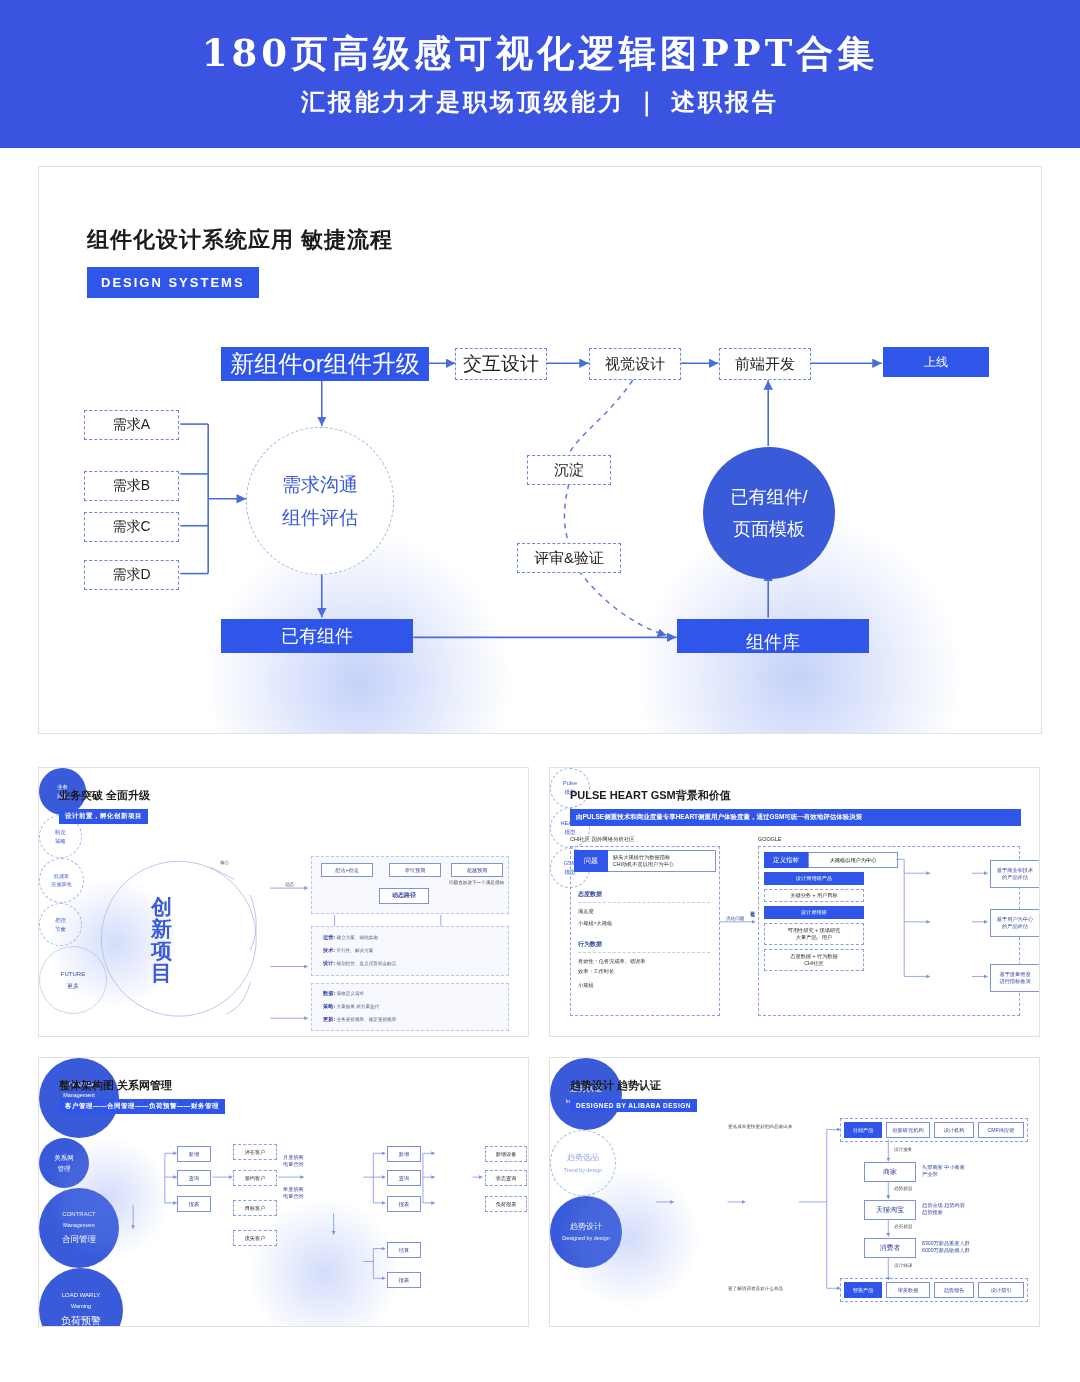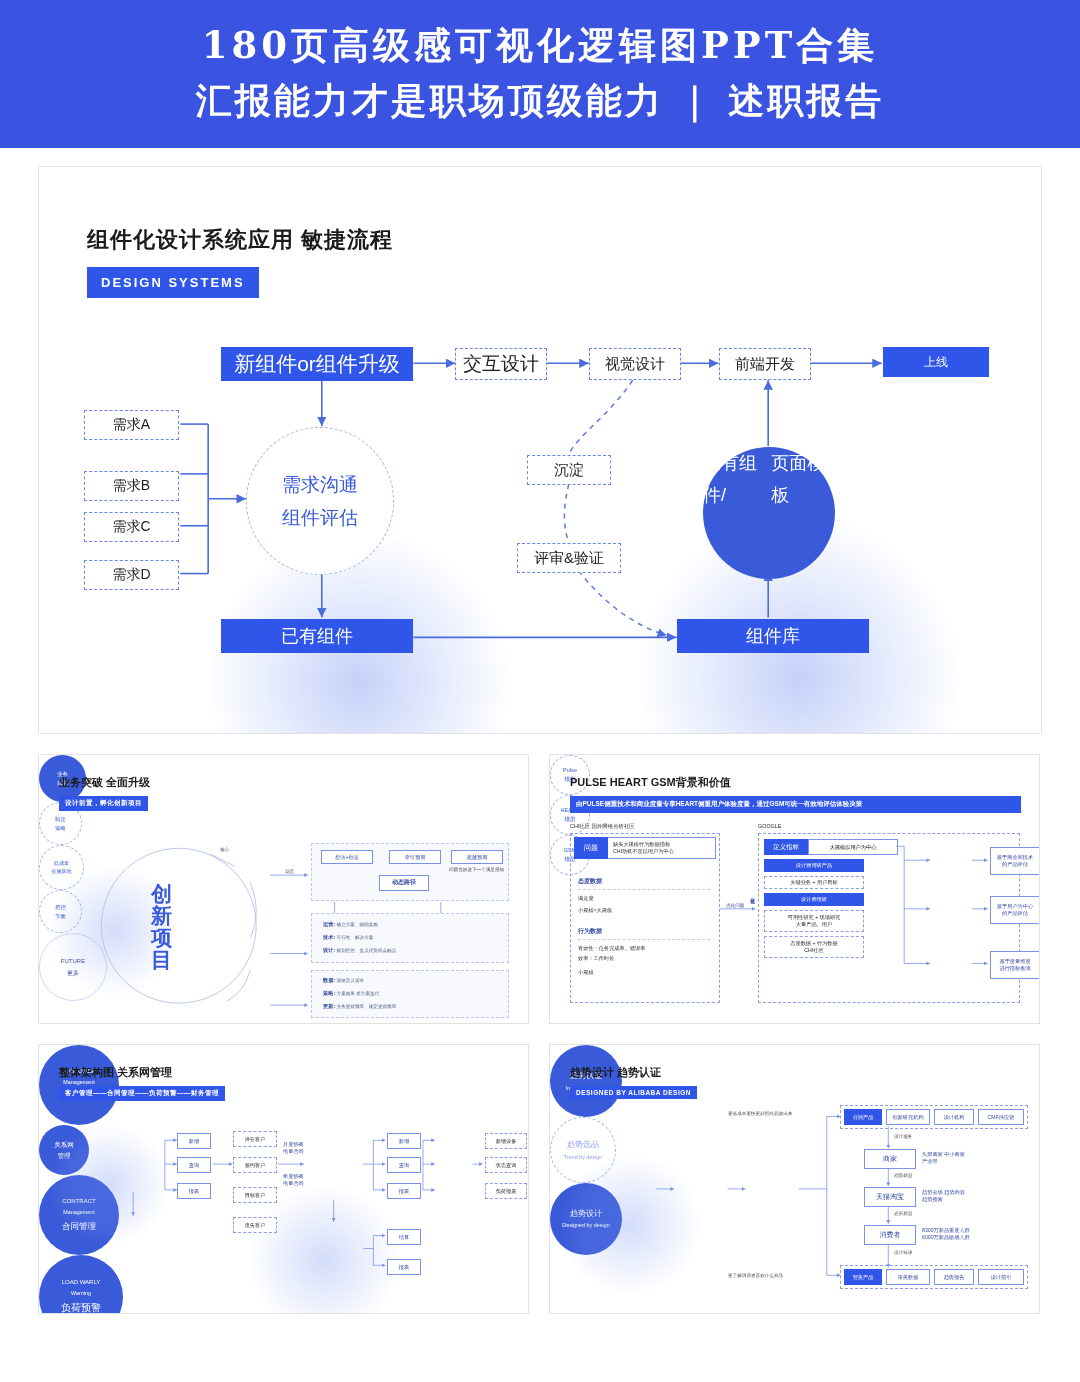--- a/index.html
+++ b/index.html
@@ -14,29 +14,29 @@
   .header{
     width:1080px;height:148px;background:#3a53e0;
     display:flex;flex-direction:column;align-items:center;justify-content:center;
     color:#fff;
   }
   .header h1{
     font-size:37px;font-weight:700;letter-spacing:4px;line-height:1.25;
     font-family:"DejaVu Serif","Liberation Serif",serif;
   }
   .header h2{
-    font-size:36px;font-weight:700;letter-spacing:3px;margin-top:9px;
+    font-size:24px;font-weight:700;letter-spacing:3px;margin-top:9px;
   }
   
   .body-wrap{padding:18px 38px 20px 38px;}
   .card{
     background:#fff;border:1px solid #e2e2e2;position:relative;overflow:hidden;
   }
   
-  .hero{height:568px;margin-bottom:20px;text-decoration:underline;}
+  .hero{height:568px;margin-bottom:33px;text-decoration:underline;}
   .hero-title{
     position:absolute;left:48px;top:58px;font-size:22px;font-weight:700;color:#1b1b1b;
     letter-spacing:1px;
   }
   .badge{
     background:#2f56e8;color:#fff;display:inline-block;
     font-weight:600;letter-spacing:2px;
   }
   .hero-badge{
     position:absolute;left:48px;top:100px;padding:8px 14px;font-size:13px;
@@ -131,21 +131,21 @@
 
         <line x1="730" y1="280" x2="730" y2="214" marker-end="url(#ah)"></line>
       </g>
       <g stroke="#5b7ae0" stroke-width="1.5" fill="none" stroke-dasharray="5,5">
         <path d="M594,214 C568,252 540,268 530,288"></path>
         <path d="M530,318 C524,342 524,360 530,378"></path>
         <path d="M540,405 C566,440 600,462 628,470" marker-end="url(#ah)"></path>
       </g>
     </svg>
 
-    <div class="bx solid" style="left:182px;top:180px;width:192px;height:34px;font-size:21px;">
+    <div class="bx solid" style="left:182px;top:180px;width:208px;height:34px;font-size:24px;">
       <span>新组件or组件升级</span>
       </div>
     <div class="bx dashed" style="left:416px;top:181px;width:92px;height:32px;font-size:19px;">
       <span>交互设计</span>
       </div>
     <div class="bx dashed" style="left:550px;top:181px;width:92px;height:32px;font-size:15px;">
       <span>视觉设计</span>
       </div>
     <div class="bx dashed" style="left:680px;top:181px;width:92px;height:32px;font-size:15px;">
       <span>前端开发</span>
@@ -175,25 +175,25 @@
     <div class="bx dashed" style="left:488px;top:288px;width:84px;height:30px;font-size:15px;">
       <span>沉淀</span>
       </div>
     <div class="bx dashed" style="left:478px;top:376px;width:104px;height:30px;font-size:15px;">
       <span>评审&amp;验证</span>
       </div>
 
     <div class="bx solid" style="left:182px;top:452px;width:192px;height:34px;font-size:18px;">
       <span>已有组件</span>
       </div>
-    <div class="bx solid" style="left:638px;top:452px;width:192px;height:34px;font-size:18px;">
+    <div class="bx solid" style="left:638px;top:452px;width:192px;height:34px;font-size:18px;align-items:flex-end;">
       <span>组件库</span>
       </div>
 
-    <div class="circle c-solid" style="position:absolute;left:664px;top:280px;width:132px;height:132px;display:flex;flex-direction:row;align-items:flex-start;justify-content:center;font-size:18px;line-height:1.8;">
+    <div class="circle c-solid" style="position:absolute;left:664px;top:280px;width:132px;height:132px;display:flex;flex-direction:column;align-items:center;justify-content:center;font-size:18px;line-height:1.8;">
       <span>已有组件/</span>
       <span>页面模板</span>
     </div>
   </div>
 
   <div class="grid">
 
     <div class="card thumb">
       <div class="t-title">业务突破 全面升级</div>
       <div class="badge t-badge">设计前置，孵化创新项目</div>

